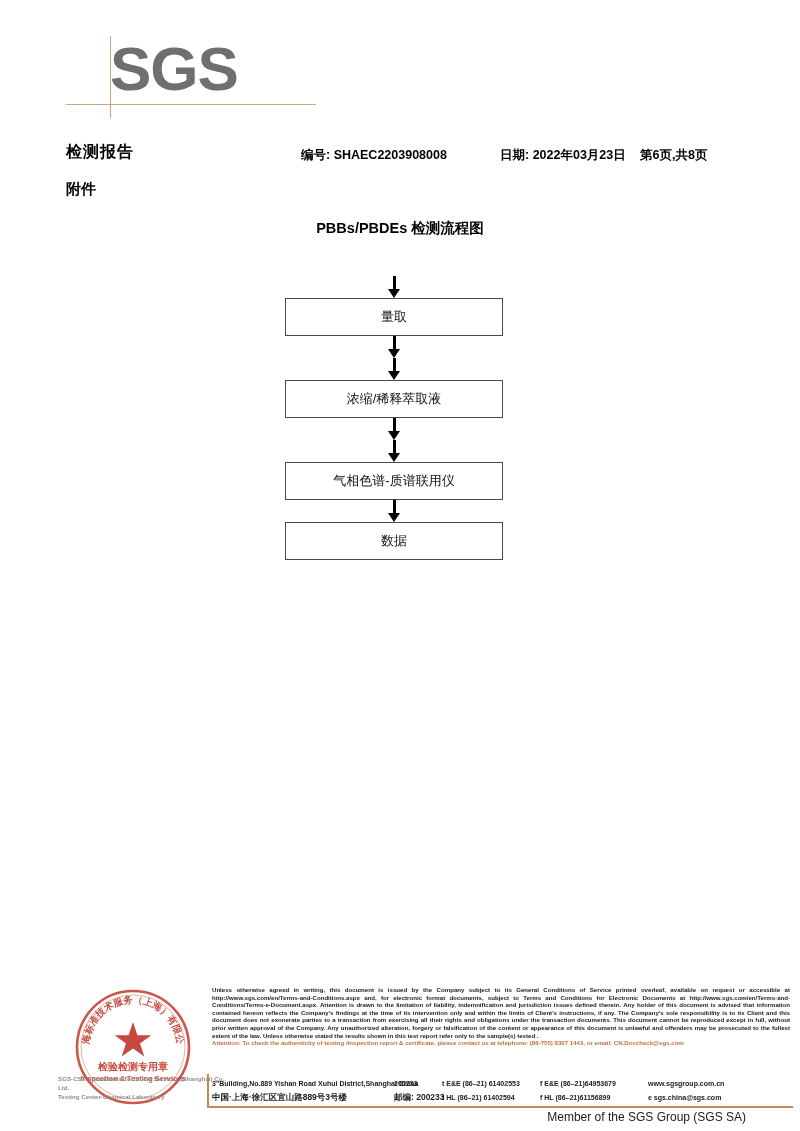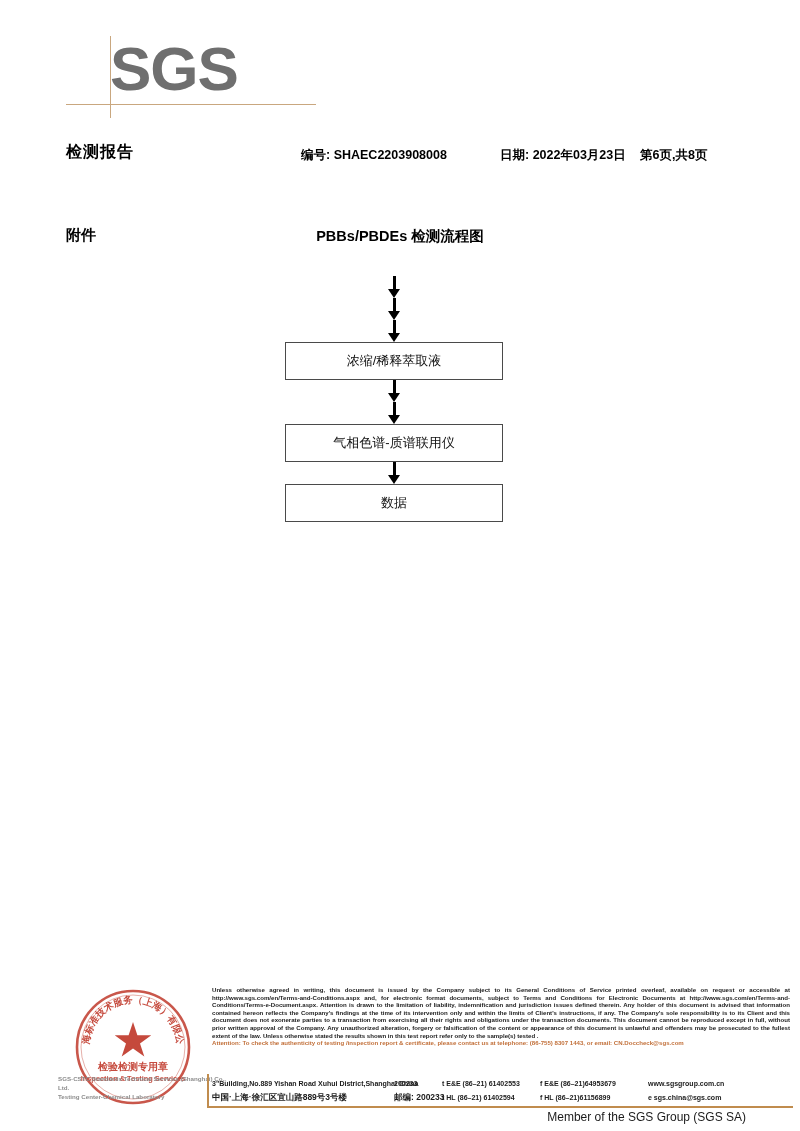--- a/index.html
+++ b/index.html
@@ -67,21 +67,20 @@
     font-size: 16px;
     font-weight: bold;
     letter-spacing: 1px;
   }
   .doc-sub {
     position: absolute;
     left: 66px;
     top: 180px;
     font-size: 15px;
     font-weight: bold;
-    margin-top: 46px;
   }
   .meta-no {
     position: absolute;
     left: 285px;
     top: 147px;
     font-size: 12.5px;
     font-weight: bold;
     white-space: nowrap;
     padding-left: 16px;
   }
@@ -100,21 +99,21 @@
     font-size: 12.5px;
     font-weight: bold;
     white-space: nowrap;
   }
 
   
   .flow-title {
     position: absolute;
     left: 0;
     right: 0;
-    top: 227px;
+    top: 219px;
     text-align: center;
     font-size: 14.5px;
     font-weight: bold;
   }
   .flow {
     position: absolute;
     left: 285px;
     top: 276px;
     width: 218px;
   }
@@ -264,20 +263,21 @@
   <div class="meta-date">日期: 2022年03月23日</div>
   <div class="meta-page">第6页,共8页</div>
 
   <div class="flow-title">PBBs/PBDEs 检测流程图</div>
 
   <div class="flow">
     <div class="flow-arrow">
       <div class="shaft"></div>
       <div class="head"></div>
     </div>
+    <div class="flow-box">量取</div>
     <div class="flow-arrow">
       <div class="shaft"></div>
       <div class="head"></div>
     </div>
     <div class="flow-arrow">
       <div class="shaft"></div>
       <div class="head"></div>
     </div>
     <div class="flow-box">浓缩/稀释萃取液</div>
     <div class="flow-arrow">

